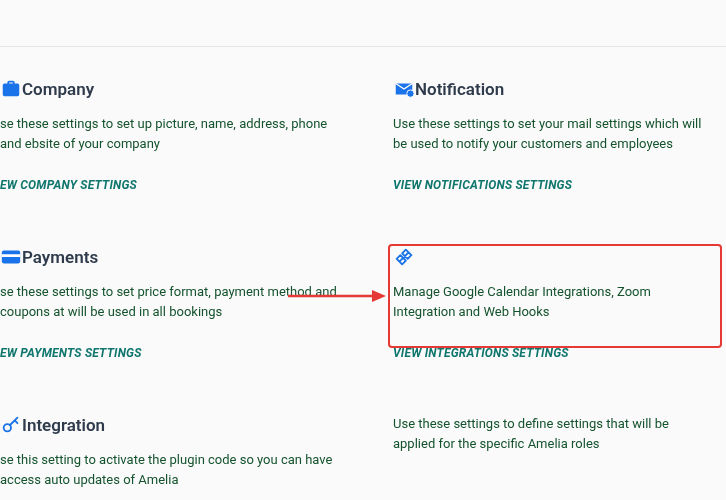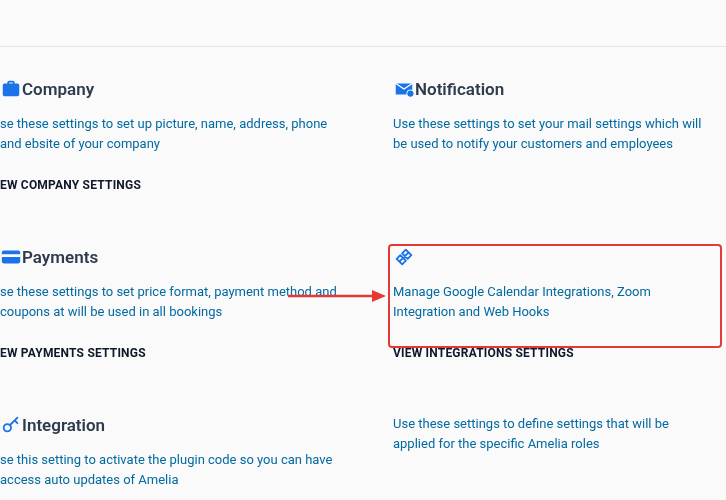--- a/index.html
+++ b/index.html
@@ -51,30 +51,31 @@
   }
   .icon svg { width: 22px; height: 22px; }
   .card-title {
     font-size: 17px;
     font-weight: 600;
     color: #2f3b4c;
   }
   .card-desc {
     font-size: 13px;
     line-height: 1.55;
-    color: #0369a1;
+    color: #14532d;
     margin-bottom: 24px;
   }
   .card-link {
     font-size: 12px;
     font-weight: 700;
     letter-spacing: 0.2px;
-    color: #0f172a;
+    color: #0f766e;
     text-transform: uppercase;
     cursor: pointer;
+    font-style: italic;
   }
   .highlight-box {
     position: absolute;
     border: 2.5px solid #e53935;
     border-radius: 4px;
     left: 388px;
     top: 244px;
     width: 334px;
     height: 104px;
     pointer-events: none;
@@ -114,20 +115,21 @@
       <span class="icon">
         <svg viewBox="0 0 24 24" fill="#1a73e8">
             <path d="M3 6h18v12H3z" fill="#1a73e8"></path>
             <path d="M3 6l9 6 9-6" stroke="#fff" stroke-width="1.5" fill="none"></path>
             <circle cx="19" cy="17" r="4" fill="#1a73e8" stroke="#fff" stroke-width="1"></circle>
           </svg>
       </span>
       <span class="card-title">Notification</span>
     </div>
     <div class="card-desc">Use these settings to set your mail settings which will be used to notify your customers and employees</div>
+    <div class="card-link">VIEW NOTIFICATIONS SETTINGS</div>
   </div>
 
   <div class="card left-col">
     <div class="card-header">
       <span class="icon">
         <svg viewBox="0 0 24 24" fill="#1a73e8">
             <rect x="2" y="5" width="20" height="14" rx="2"></rect>
             <rect x="2" y="9" width="20" height="3" fill="#fff"></rect>
           </svg>
       </span>

